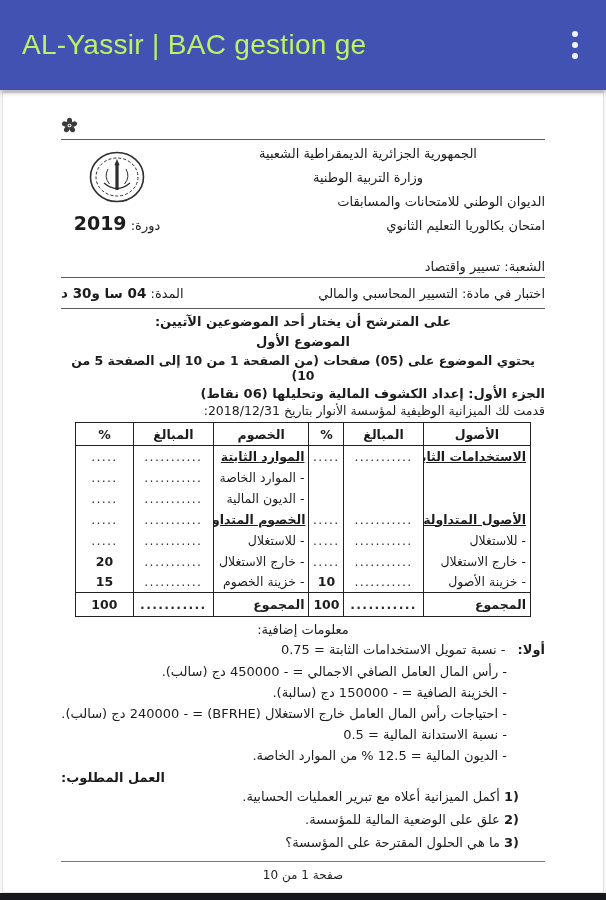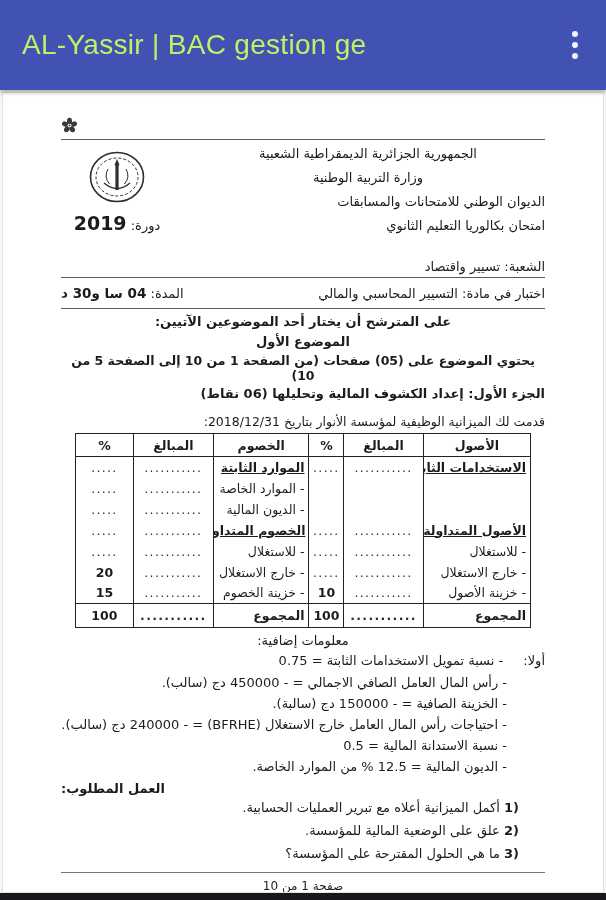--- a/index.html
+++ b/index.html
@@ -39,39 +39,39 @@
   .branch { text-align: right; margin: 1px 0 3px; }
   .subject-row { display: flex; justify-content: space-between; align-items: center; padding: 5px 0; }
   .subject-row .dur b { font-size: 13.5px; }
 
   .c { text-align: center; }
   .r { text-align: right; }
   .bold { font-weight: bold; }
   .choice { margin-top: 5px; }
   .topic { margin: 5px 0 4px; }
   .pages-note { font-size: 12.5px; margin: 2px 0; }
-  .part-title { margin: 3px 0 13px; }
+  .part-title { margin: 3px 0 2px; }
   .table-intro { margin: 1px 0 4px; font-size: 12.5px; }
 
   
   table.balance { width: calc(100% - 28px); margin: 1px 14px 5px; border-collapse: collapse; table-layout: fixed; border: 1.5px solid #222; }
   table.balance th, table.balance td { border-left: 1px solid #222; border-right: 1px solid #222; padding: 1px 4px; height: 21px; overflow: hidden; white-space: nowrap; font-size: 12.5px; }
   table.balance thead th { border-bottom: 1px solid #222; font-weight: bold; text-align: center; height: 23px; }
   table.balance tr.total td { border-top: 1px solid #222; font-weight: bold; height: 24px; }
   td.cs-hu { font-weight: bold; text-decoration: underline; text-align: right; }
   td.cs-i { text-align: right; padding-right: 14px; }
   td.cs-b { text-align: right; font-weight: bold; }
   td.cs-n { text-align: right; }
   td.cs-d { text-align: center; font-size: 9px; letter-spacing: 1.3px; color: #2e2e2e; }
   td.cs-num { text-align: center; font-weight: bold; }
 
   
   .info-title { text-align: center; font-weight: normal; margin-top: 3px; }
   .info-first { text-align: right; margin-top: 3px; line-height: 1.6; }
-  .info-first .lbl { font-weight: normal; margin-left: 16px; }
+  .info-first .lbl { font-weight: bold; margin-left: 8px; }
   .info-line { text-align: right; margin-right: 38px; line-height: 1.62; }
   .work-title { text-align: left; font-weight: bold; margin-top: 4px; }
   .work-line { text-align: right; margin-right: 26px; line-height: 1.78; }
   .work-line .item-num { font-weight: bold; }
 
   .footer-rule { margin-top: 7px; border-top-color: #777; }
   .page-indicator { text-align: center; font-size: 12px; padding: 4px 0 2px; }
 
   .bottom-bar { position: absolute; bottom: 0; left: 0; right: 0; height: 7px; background: #17181c; }
 </style>

